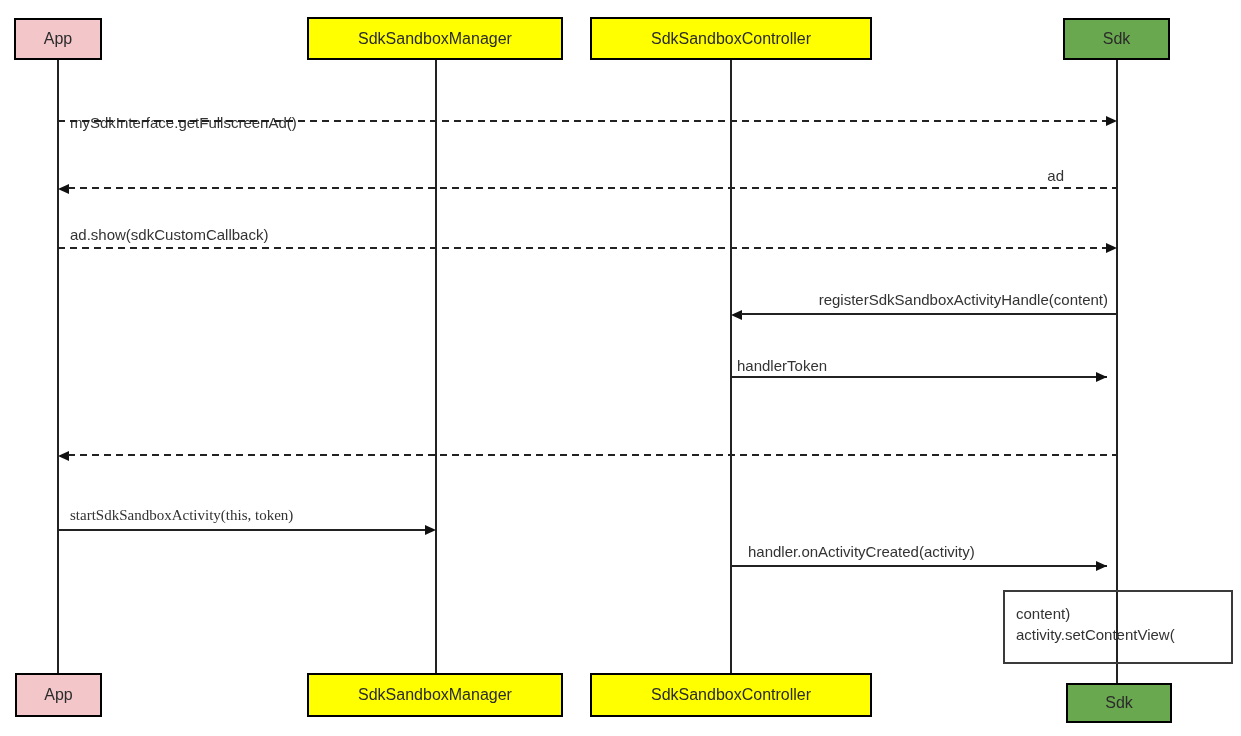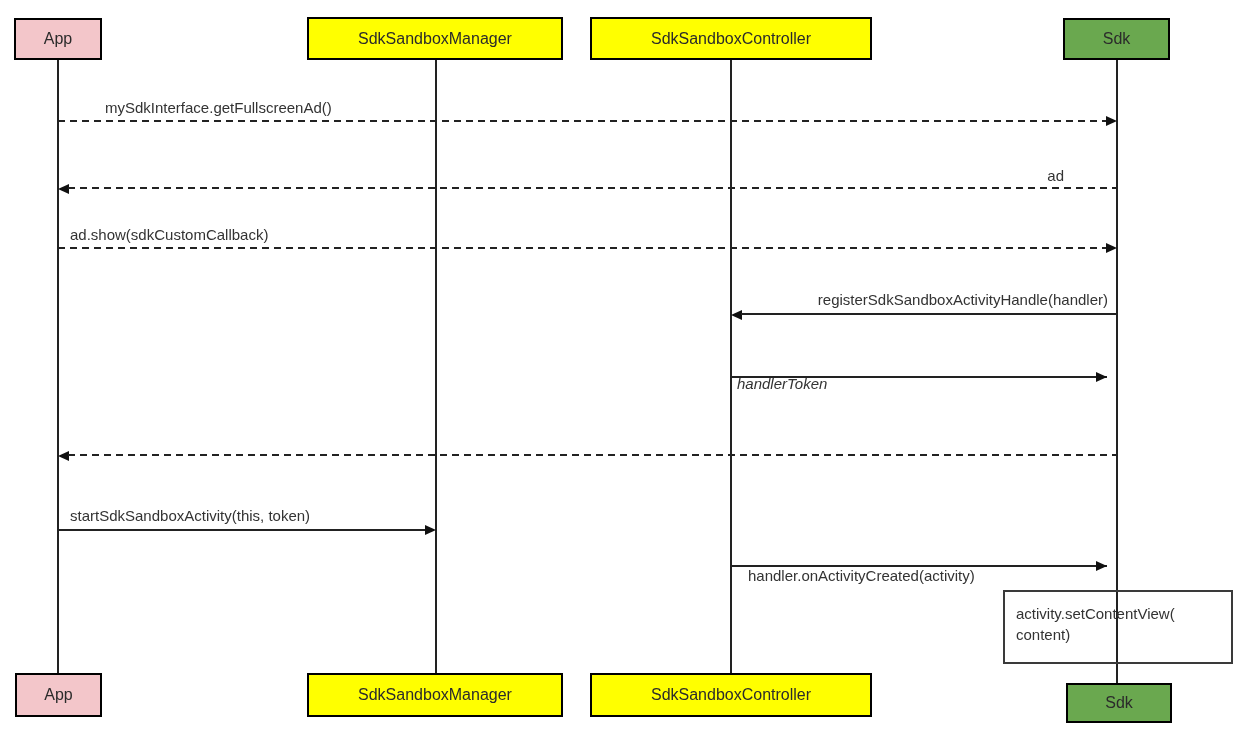--- a/index.html
+++ b/index.html
@@ -66,54 +66,54 @@
   <div class="pbox" style="left: 307px; top: 17px; width: 256px; height: 43px; background-color: rgb(255, 255, 0);">
     <span>SdkSandboxManager</span>
   </div>
   <div class="pbox" style="left: 590px; top: 17px; width: 282px; height: 43px; background-color: rgb(255, 255, 0);">
     <span>SdkSandboxController</span>
   </div>
   <div class="pbox" style="left: 1063px; top: 18px; width: 107px; height: 42px; background-color: rgb(106, 168, 79);">
     <span>Sdk</span>
   </div>
 
-  <div class="msg-label" style="left:70px;top:99px;margin-left:35px;">mySdkInterface.getFullscreenAd()</div>
+  <div class="msg-label" style="left:70px;top:114px;">mySdkInterface.getFullscreenAd()</div>
   <div class="line-dashed" style="left:58px;top:120px;width:1049px;"></div>
   <div class="arr right" style="left:1106px;top:116px;"></div>
 
   <div class="msg-label ralign" style="left:964px;top:167px;width:100px;text-align:right;">ad</div>
   <div class="arr left" style="left:58px;top:184px;"></div>
   <div class="line-dashed" style="left:68px;top:187px;width:1049px;"></div>
 
   <div class="msg-label" style="left:70px;top:226px;text-align:center;">ad.show(sdkCustomCallback)</div>
   <div class="line-dashed" style="left:58px;top:247px;width:1049px;"></div>
   <div class="arr right" style="left:1106px;top:243px;"></div>
 
-  <div class="msg-label ralign" style="left:700px;top:291px;width:408px;">registerSdkSandboxActivityHandle(handler)</div>
+  <div class="msg-label ralign" style="left:700px;top:291px;width:408px;">registerSdkSandboxActivityHandle(content)</div>
   <div class="arr left" style="left:731px;top:310px;"></div>
   <div class="line-solid" style="left:741px;top:313px;width:376px;"></div>
 
-  <div class="msg-label" style="left:737px;top:375px;font-style:italic;">handlerToken</div>
+  <div class="msg-label" style="left:737px;top:357px;">handlerToken</div>
   <div class="line-solid" style="left:731px;top:376px;width:376px;"></div>
   <div class="arr right" style="left:1096px;top:372px;"></div>
 
   <div class="arr left" style="left:58px;top:451px;"></div>
   <div class="line-dashed" style="left:68px;top:454px;width:1049px;"></div>
 
-  <div class="msg-label" style="left:70px;top:507px;">startSdkSandboxActivity(this, token)</div>
+  <div class="msg-label" style="left:70px;top:507px;font-family:Liberation Serif, serif;">startSdkSandboxActivity(this, token)</div>
   <div class="line-solid" style="left:58px;top:529px;width:368px;"></div>
   <div class="arr right" style="left:425px;top:525px;"></div>
 
-  <div class="msg-label" style="left:748px;top:543px;margin-top:24px;">handler.onActivityCreated(activity)</div>
+  <div class="msg-label" style="left:748px;top:543px;">handler.onActivityCreated(activity)</div>
   <div class="line-solid" style="left:731px;top:565px;width:376px;"></div>
   <div class="arr right" style="left:1096px;top:561px;"></div>
 
   <div class="note" style="left:1003px;top:590px;width:230px;height:74px;">
+    <div>content)</div>
     <div>activity.setContentView(</div>
-    <div>content)</div>
   </div>
 
   <div class="pbox" style="left: 15px; top: 673px; width: 87px; height: 44px; background-color: rgb(243, 198, 202);">
     <span>App</span>
   </div>
   <div class="pbox" style="left: 307px; top: 673px; width: 256px; height: 44px; background-color: rgb(255, 255, 0);">
     <span>SdkSandboxManager</span>
   </div>
   <div class="pbox" style="left: 590px; top: 673px; width: 282px; height: 44px; background-color: rgb(255, 255, 0);">
     <span>SdkSandboxController</span>

